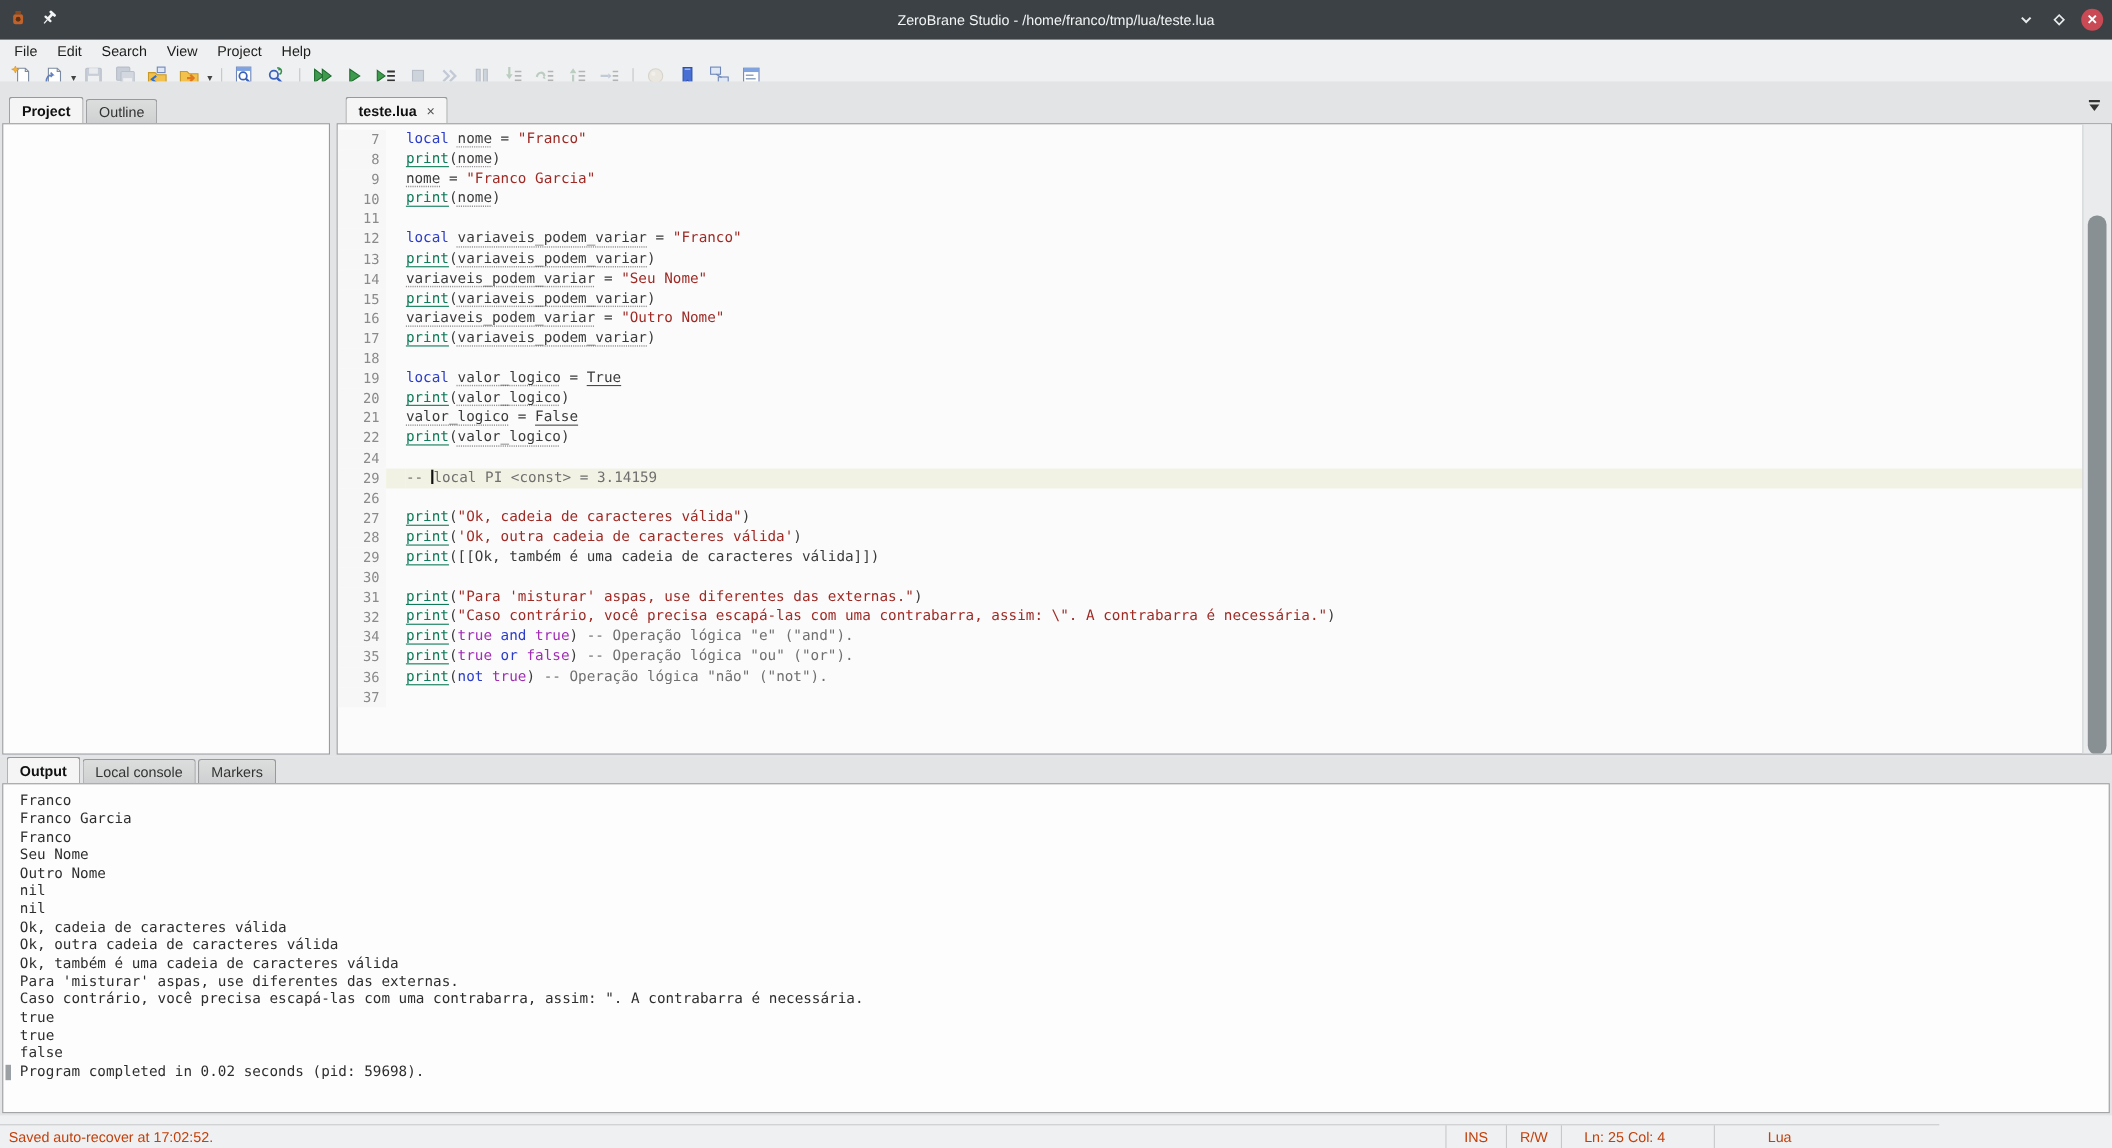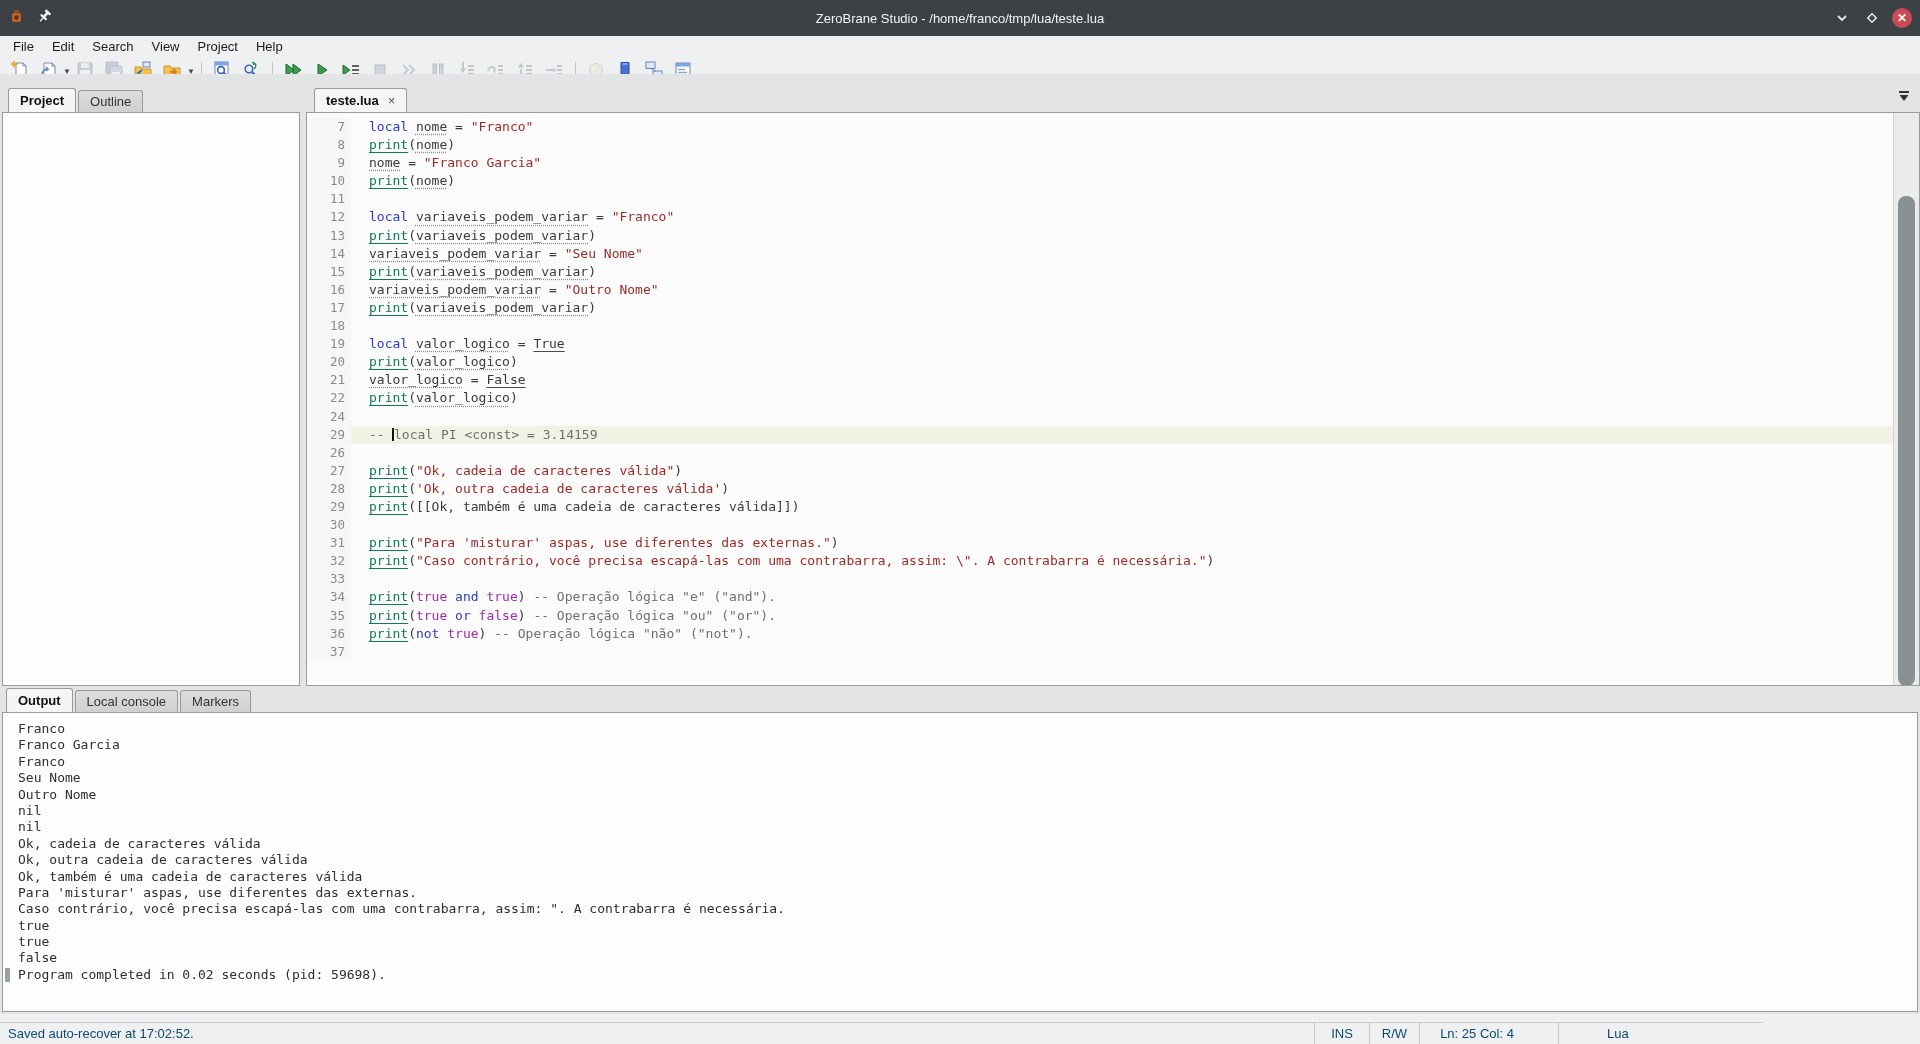--- a/index.html
+++ b/index.html
@@ -66,21 +66,21 @@
   #v-thumb { position:absolute; top:83px; left:4px; width:17px; height:490px; background:#899094; border-radius:8px; }
 
   
   #output-panel { position:absolute; top:688px; left:0; width:1920px; height:326px; background:#e3e4e5; }
   #output-panel .tabs { left:6px; }
   #output-content { position:absolute; top:24px; left:2px; right:2px; bottom:2px; background:#fdfdfd; border:1px solid #9a9c9e; padding-top:8px; font-family:"DejaVu Sans Mono",monospace; font-size:13px; color:#2e2e2e; overflow:hidden; }
   .out-row { height:16.4px; line-height:16.4px; white-space:pre; padding-left:15px; position:relative; }
   .out-caret { position:absolute; left:2px; top:1px; width:5px; height:14px; background:#9aa0a4; }
 
   
-  #statusbar { position:absolute; top:1022px; left:0; width:1763px; height:22px; background:var(--menubar_bg); border-top:1px solid #c9cbcc; display:flex; align-items:center; font-size:13px; color:#0c4a6e; }
+  #statusbar { position:absolute; top:1022px; left:0; width:1763px; height:22px; background:var(--menubar_bg); border-top:1px solid #c9cbcc; display:flex; align-items:center; font-size:13px; color:#c2410c; }
   #st-msg { padding-left:8px; flex:1; }
   .st-seg { border-left:1px solid #c6c8c9; height:100%; display:flex; align-items:center; justify-content:center; }
   .st-seg.st-lua { justify-content:flex-start; padding-left:48px; }
 </style>
 </head>
 <body>
 
 <div id="titlebar">
   <div id="tb-left">
     <span>
@@ -372,21 +372,20 @@
           <div class="code-row"><span class="gutter">22</span><span class="code-margin"></span><span class="code-text"><span class="seg-f">print</span><span class="seg-p">(</span><span class="seg-v">valor_logico</span><span class="seg-p">)</span></span></div>
           <div class="code-row"><span class="gutter">24</span><span class="code-margin"></span><span class="code-text"></span></div>
           <div class="code-row current"><span class="gutter">29</span><span class="code-margin"></span><span class="code-text"><span class="seg-c">-- </span><span class="caret"></span><span class="seg-c">local PI &lt;const&gt; = 3.14159</span></span></div>
           <div class="code-row"><span class="gutter">26</span><span class="code-margin"></span><span class="code-text"></span></div>
           <div class="code-row"><span class="gutter">27</span><span class="code-margin"></span><span class="code-text"><span class="seg-f">print</span><span class="seg-p">(</span><span class="seg-s">"Ok, cadeia de caracteres válida"</span><span class="seg-p">)</span></span></div>
           <div class="code-row"><span class="gutter">28</span><span class="code-margin"></span><span class="code-text"><span class="seg-f">print</span><span class="seg-p">(</span><span class="seg-s">'Ok, outra cadeia de caracteres válida'</span><span class="seg-p">)</span></span></div>
           <div class="code-row"><span class="gutter">29</span><span class="code-margin"></span><span class="code-text"><span class="seg-f">print</span><span class="seg-p">(</span><span class="seg-ls">[[Ok, também é uma cadeia de caracteres válida]]</span><span class="seg-p">)</span></span></div>
           <div class="code-row"><span class="gutter">30</span><span class="code-margin"></span><span class="code-text"></span></div>
           <div class="code-row"><span class="gutter">31</span><span class="code-margin"></span><span class="code-text"><span class="seg-f">print</span><span class="seg-p">(</span><span class="seg-s">"Para 'misturar' aspas, use diferentes das externas."</span><span class="seg-p">)</span></span></div>
           <div class="code-row"><span class="gutter">32</span><span class="code-margin"></span><span class="code-text"><span class="seg-f">print</span><span class="seg-p">(</span><span class="seg-s">"Caso contrário, você precisa escapá-las com uma contrabarra, assim: \". A contrabarra é necessária."</span><span class="seg-p">)</span></span></div>
-          <div class="code-row"><span class="gutter">33</span><span class="code-margin"></span><span class="code-text"></span></div>
           <div class="code-row"><span class="gutter">34</span><span class="code-margin"></span><span class="code-text"><span class="seg-f">print</span><span class="seg-p">(</span><span class="seg-b">true</span><span class="seg-p"> </span><span class="seg-k">and</span><span class="seg-p"> </span><span class="seg-b">true</span><span class="seg-p">) </span><span class="seg-c">-- Operação lógica "e" ("and").</span></span></div>
           <div class="code-row"><span class="gutter">35</span><span class="code-margin"></span><span class="code-text"><span class="seg-f">print</span><span class="seg-p">(</span><span class="seg-b">true</span><span class="seg-p"> </span><span class="seg-k">or</span><span class="seg-p"> </span><span class="seg-b">false</span><span class="seg-p">) </span><span class="seg-c">-- Operação lógica "ou" ("or").</span></span></div>
           <div class="code-row"><span class="gutter">36</span><span class="code-margin"></span><span class="code-text"><span class="seg-f">print</span><span class="seg-p">(</span><span class="seg-k">not</span><span class="seg-p"> </span><span class="seg-b">true</span><span class="seg-p">) </span><span class="seg-c">-- Operação lógica "não" ("not").</span></span></div>
           <div class="code-row"><span class="gutter">37</span><span class="code-margin"></span><span class="code-text"></span></div>
         </div>
       <div id="v-scroll">
         <div id="v-thumb"></div>
       </div>
     </div>
   </div>

